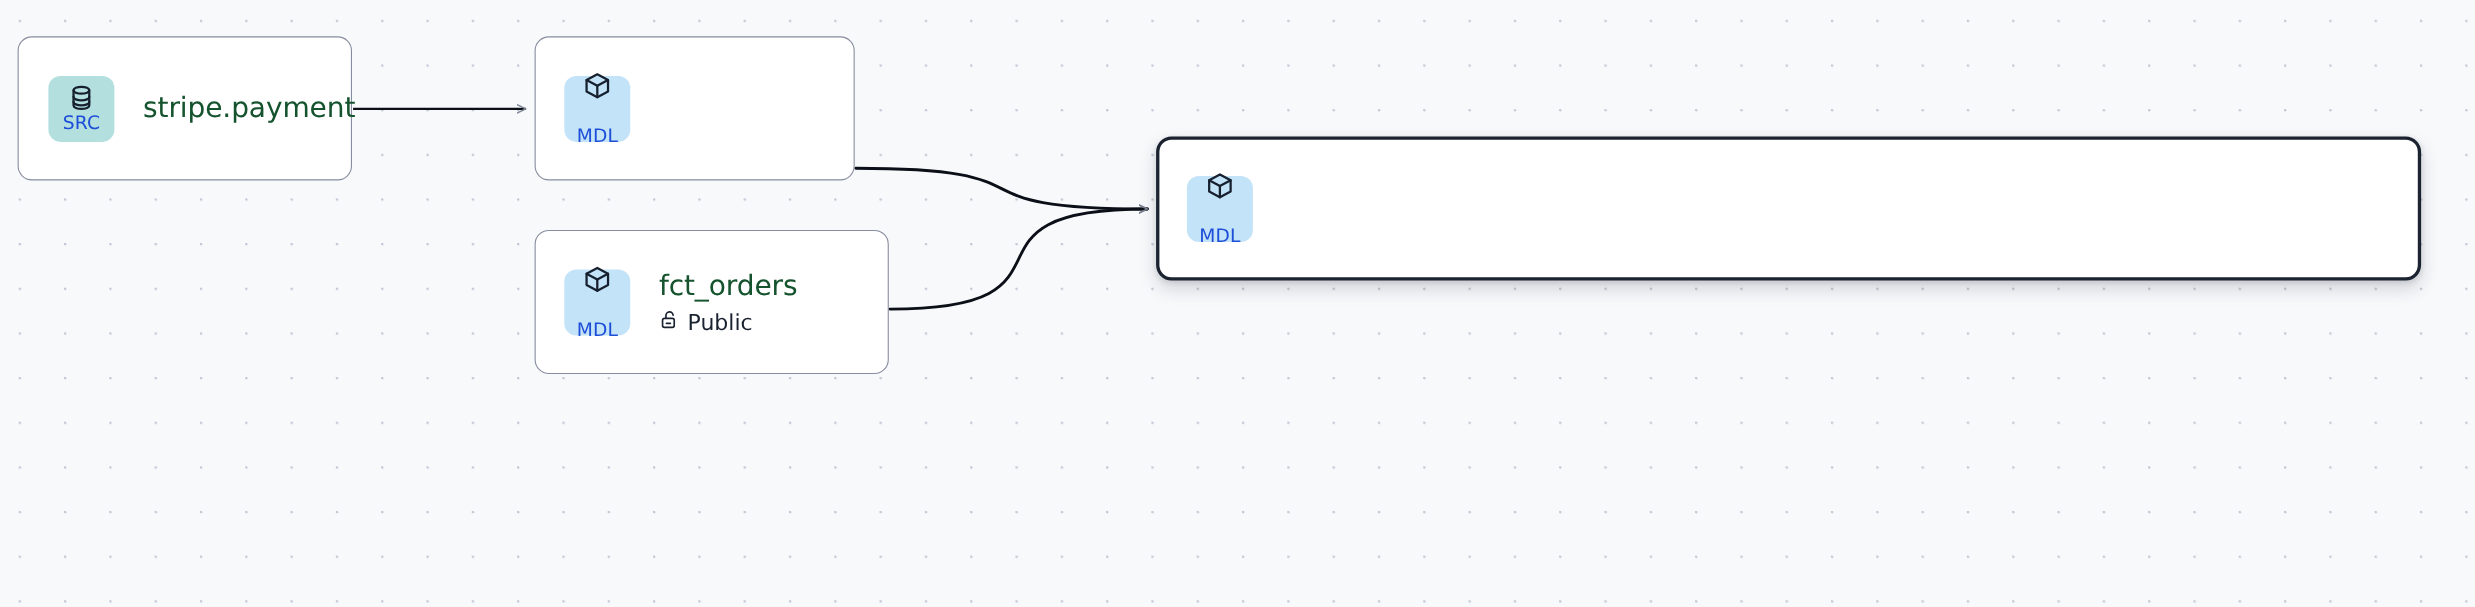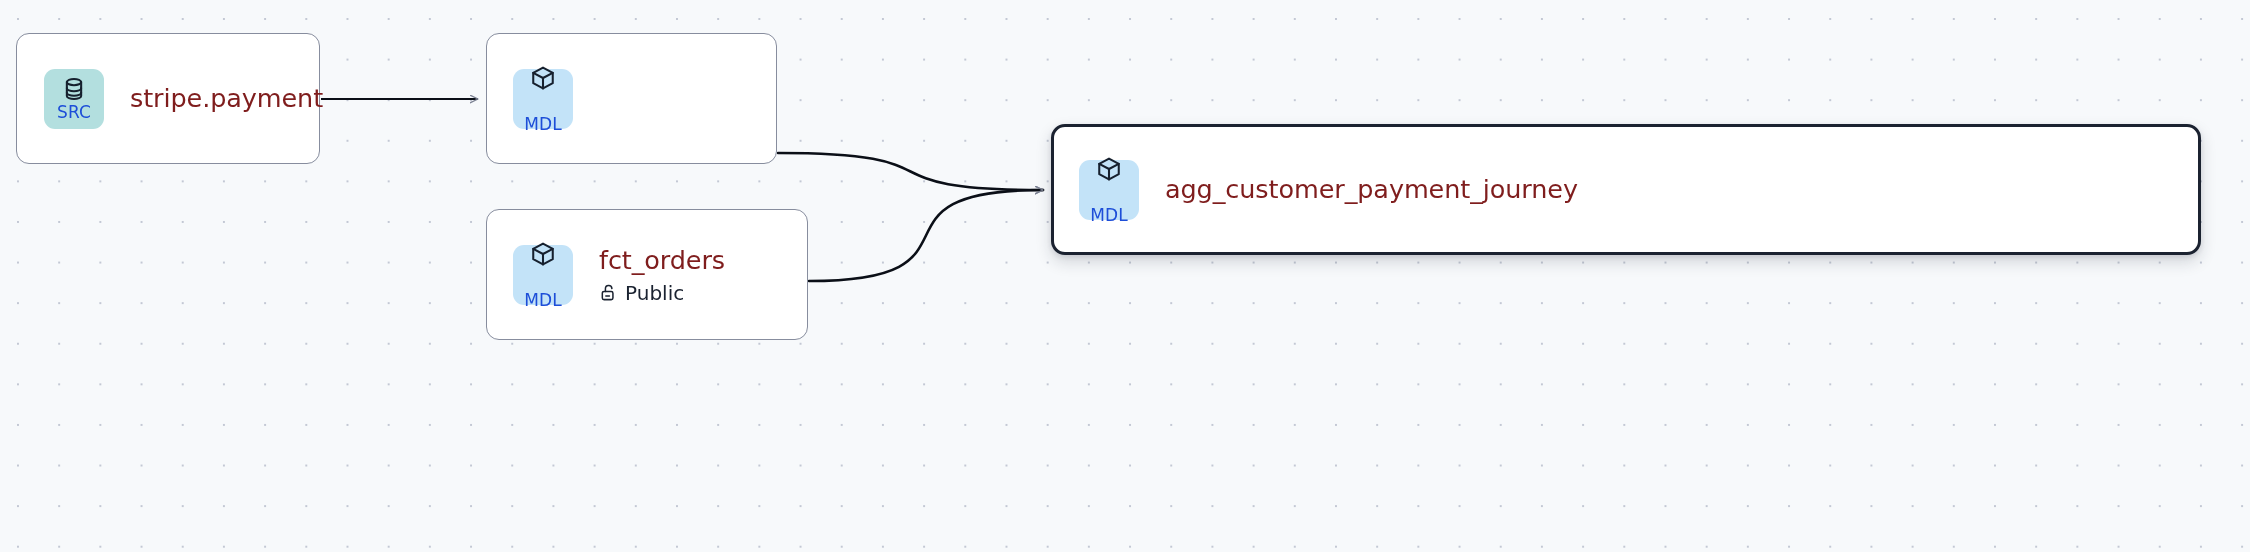--- a/index.html
+++ b/index.html
@@ -80,27 +80,27 @@
   .node-body {
     display: flex;
     flex-direction: column;
     justify-content: center;
     margin-left: 26px;
     min-width: 0;
   }
   .node-title {
     font-size: 25.5px;
     line-height: 31px;
-    color: #7f1d1d;
+    color: #14532d;
     white-space: nowrap;
     letter-spacing: -0.1px;
   }
   .node-sub {
     display: flex;
-    align-items: center;
+    align-items: flex-start;
     gap: 7px;
     margin-top: 5px;
     font-size: 20px;
     line-height: 24px;
     color: #1a2230;
     white-space: nowrap;
   }
   .sub-ico { display: block; line-height: 0; }
   .sub-ico svg { display: block; }
 
@@ -189,18 +189,15 @@
     <div class="badge mdl">
       <span class="badge-ico">
         <svg width="26" height="26" viewBox="0 0 24 24" fill="none" stroke="#16202e" stroke-width="1.9" stroke-linecap="round" stroke-linejoin="round">
           <path d="M12 2.4 L 21 7.2 V 16.8 L 12 21.6 L 3 16.8 V 7.2 Z"></path>
           <path d="M3 7.2 L 12 12 L 21 7.2"></path>
           <path d="M12 12 V 21.6"></path>
         </svg>
       </span>
       <span class="badge-text">MDL</span>
     </div>
-    <div class="node-body">
-      <div class="node-title">agg_customer_payment_journey</div>
-    </div>
   </div>
 
 </div>
 
 </body></html>

